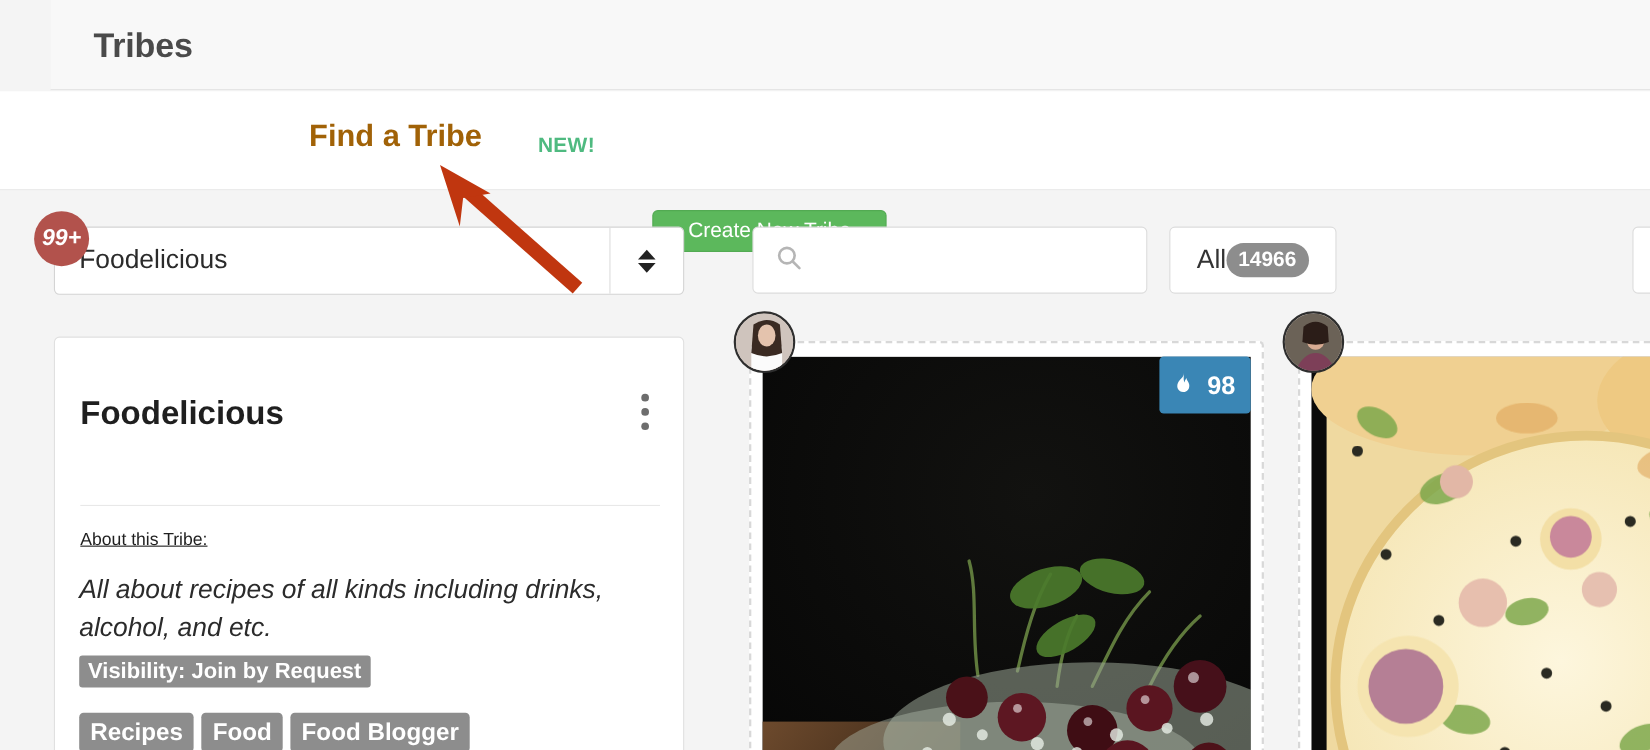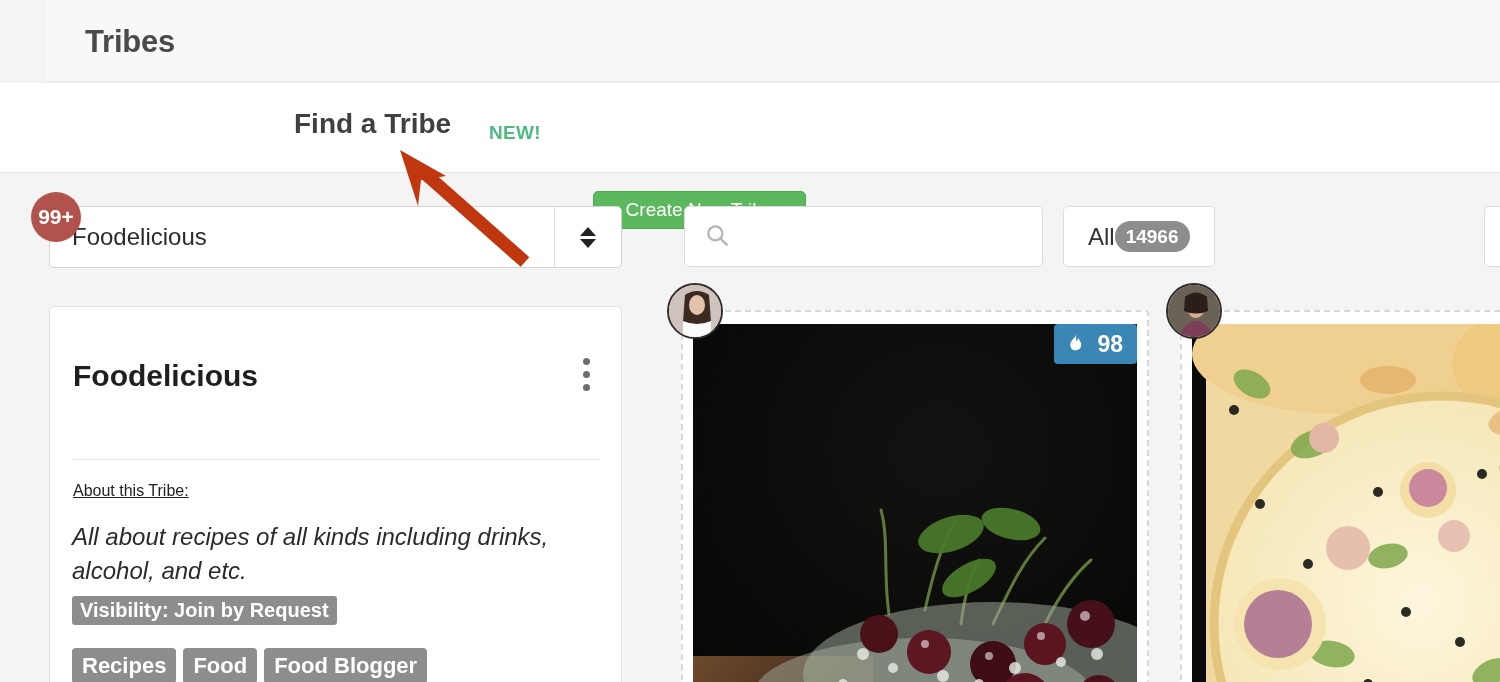--- a/index.html
+++ b/index.html
@@ -35,21 +35,21 @@
     position: absolute; top: 25px;
     font-size: 28px; font-weight: bold;
     cursor: pointer;
     white-space: nowrap;
   }
   .tab-your { left: 37px; color: #3a8fc4; }
   .tab-your .underline {
     position: absolute; left: 1px; top: 50px; width: 199px; height: 5px;
     background: #3a8fc4;
   }
-  .tab-find { left: 294px; color: #404040; }
+  .tab-find { left: 281px; color: #a16207; }
   .tab-new-badge {
     position: absolute; left: 489px; top: 39px;
     font-size: 19px; font-weight: bold; color: #4fba80;
     letter-spacing: 0.3px;
   }
   .create-btn {
     position: absolute; left: 593px; top: 108px;
     width: 213px; height: 38px;
     background: #5cb85c; border: 1px solid #52aa52; border-radius: 5px;
     color: #ffffff; font-size: 19px; font-weight: normal;
@@ -84,20 +84,21 @@
   .tri-up { border-bottom: 9px solid #222; }
   .tri-down { border-top: 9px solid #222; }
 
   .count-badge {
     position: absolute; left: 31px; top: 192px;
     width: 50px; height: 50px; border-radius: 50%;
     background: #b2524c; color: #fff;
     display: flex; align-items: center; justify-content: center;
     font-size: 21px; font-weight: bold;
     z-index: 6;
+    font-style: italic;
   }
 
   .search-box {
     position: absolute; left: 684px; top: 32px;
     width: 359px; height: 61px;
     background: #ffffff; border: 1px solid #dcdcdc; border-radius: 5px;
     display: flex; align-items: center;
     cursor: text;
   }
   .search-box .mag { margin-left: 19px; margin-right: 13px; opacity: .55; }
@@ -184,21 +185,21 @@
   }
   .avatar {
     position: absolute; left: -16px; top: -29px;
     width: 56px; height: 56px; border-radius: 50%;
     border: 2px solid #2e2e2e; background: #d9cfc8;
     overflow: hidden; z-index: 4; cursor: pointer;
   }
   .hot-badge {
     position: absolute; right: 10px; top: 12px; z-index: 5;
     background: #3a86b5; color: #fff;
-    height: 40px; border-radius: 4px;
+    height: 52px; border-radius: 4px;
     display: flex; align-items: center; gap: 12px;
     padding: 0 14px 0 12px;
     font-size: 23px; font-weight: bold;
   }
 
   
   .arrow { position: absolute; left: 0; top: 0; width: 1500px; height: 682px; pointer-events: none; z-index: 30; }
 </style>
 </head>
 <body>

